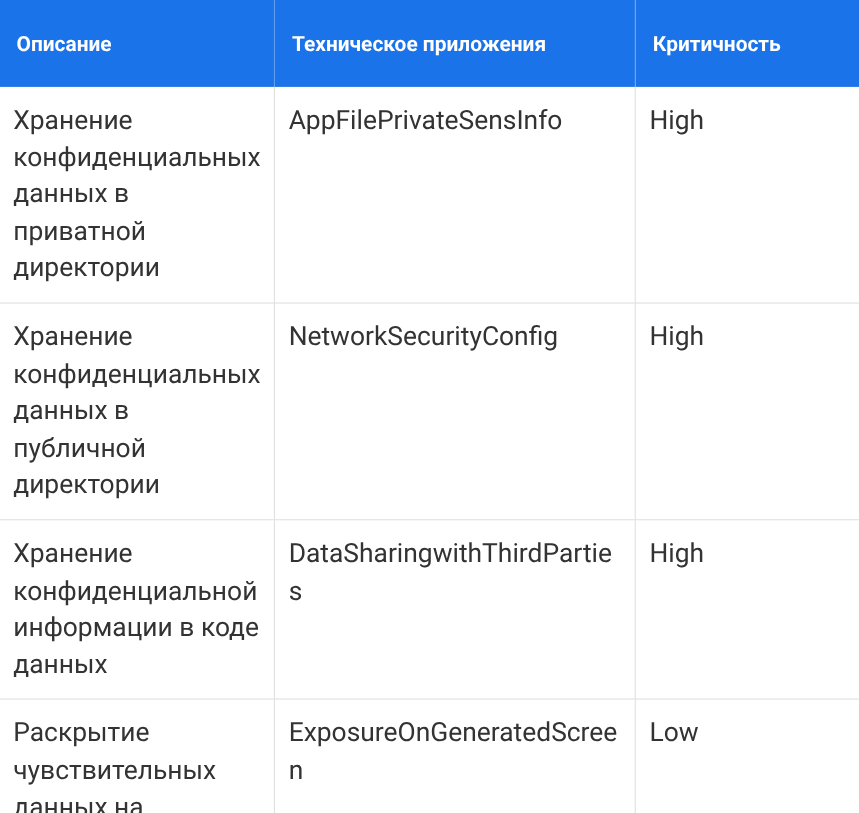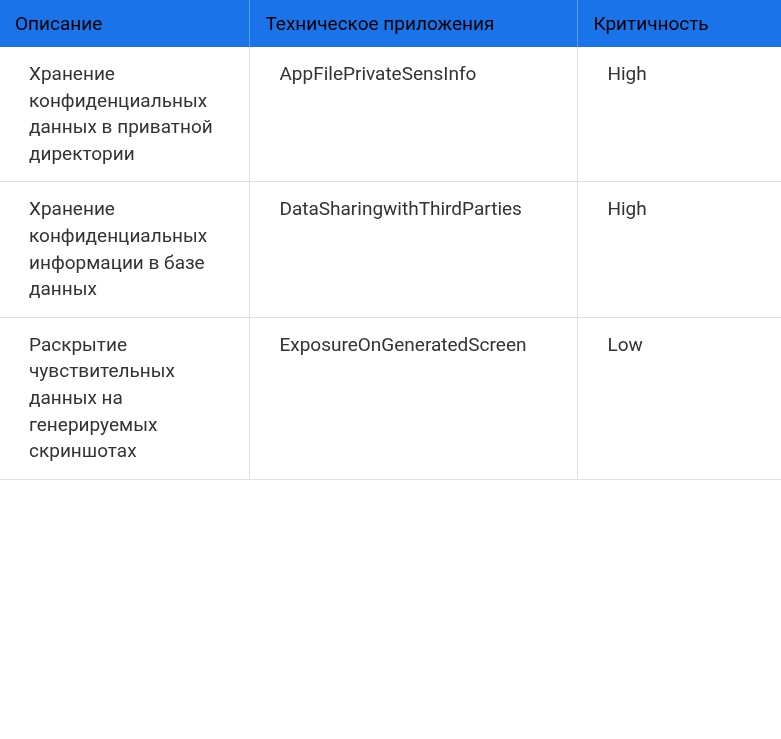--- a/index.html
+++ b/index.html
@@ -12,33 +12,33 @@
       background: #fff;
       width: 781px;
     }
     table {
       width: 100%;
       border-collapse: collapse;
       table-layout: fixed;
     }
     thead th {
       background: #1a73e8;
-      color: #000000;
-      font-weight: 400;
+      color: #ffffff;
+      font-weight: 700;
       text-align: left;
-      padding: 12px 15px;
+      padding: 28px 15px;
       font-size: 19px;
       border-right: 1px solid rgba(255,255,255,0.3);
     }
     thead th:last-child {
       border-right: none;
     }
     tbody td {
-      padding: 14px 29px;
-      font-size: 19px;
+      padding: 14px 12px;
+      font-size: 24px;
       color: #333;
       vertical-align: top;
       border-bottom: 1px solid #e0e0e0;
       border-right: 1px solid #e0e0e0;
       word-wrap: break-word;
       overflow-wrap: break-word;
       line-height: 1.4;
     }
     tbody td:last-child {
       border-right: none;
@@ -64,21 +64,26 @@
       <th>Критичность</th>
     </tr>
   </thead>
   <tbody>
     <tr>
       <td>Хранение конфиденциальных данных в приватной директории</td>
       <td>AppFilePrivateSensInfo</td>
       <td>High</td>
     </tr>
     <tr>
-      <td>Хранение конфиденциальных информации в базе данных</td>
+      <td>Хранение конфиденциальных данных в публичной директории</td>
+      <td>NetworkSecurityConfig</td>
+      <td>High</td>
+    </tr>
+    <tr>
+      <td>Хранение конфиденциальной информации в коде данных</td>
       <td>DataSharingwithThirdParties</td>
       <td>High</td>
     </tr>
     <tr>
       <td>Раскрытие чувствительных данных на генерируемых скриншотах</td>
       <td>ExposureOnGeneratedScreen</td>
       <td>Low</td>
     </tr>
   </tbody>
 </table>

